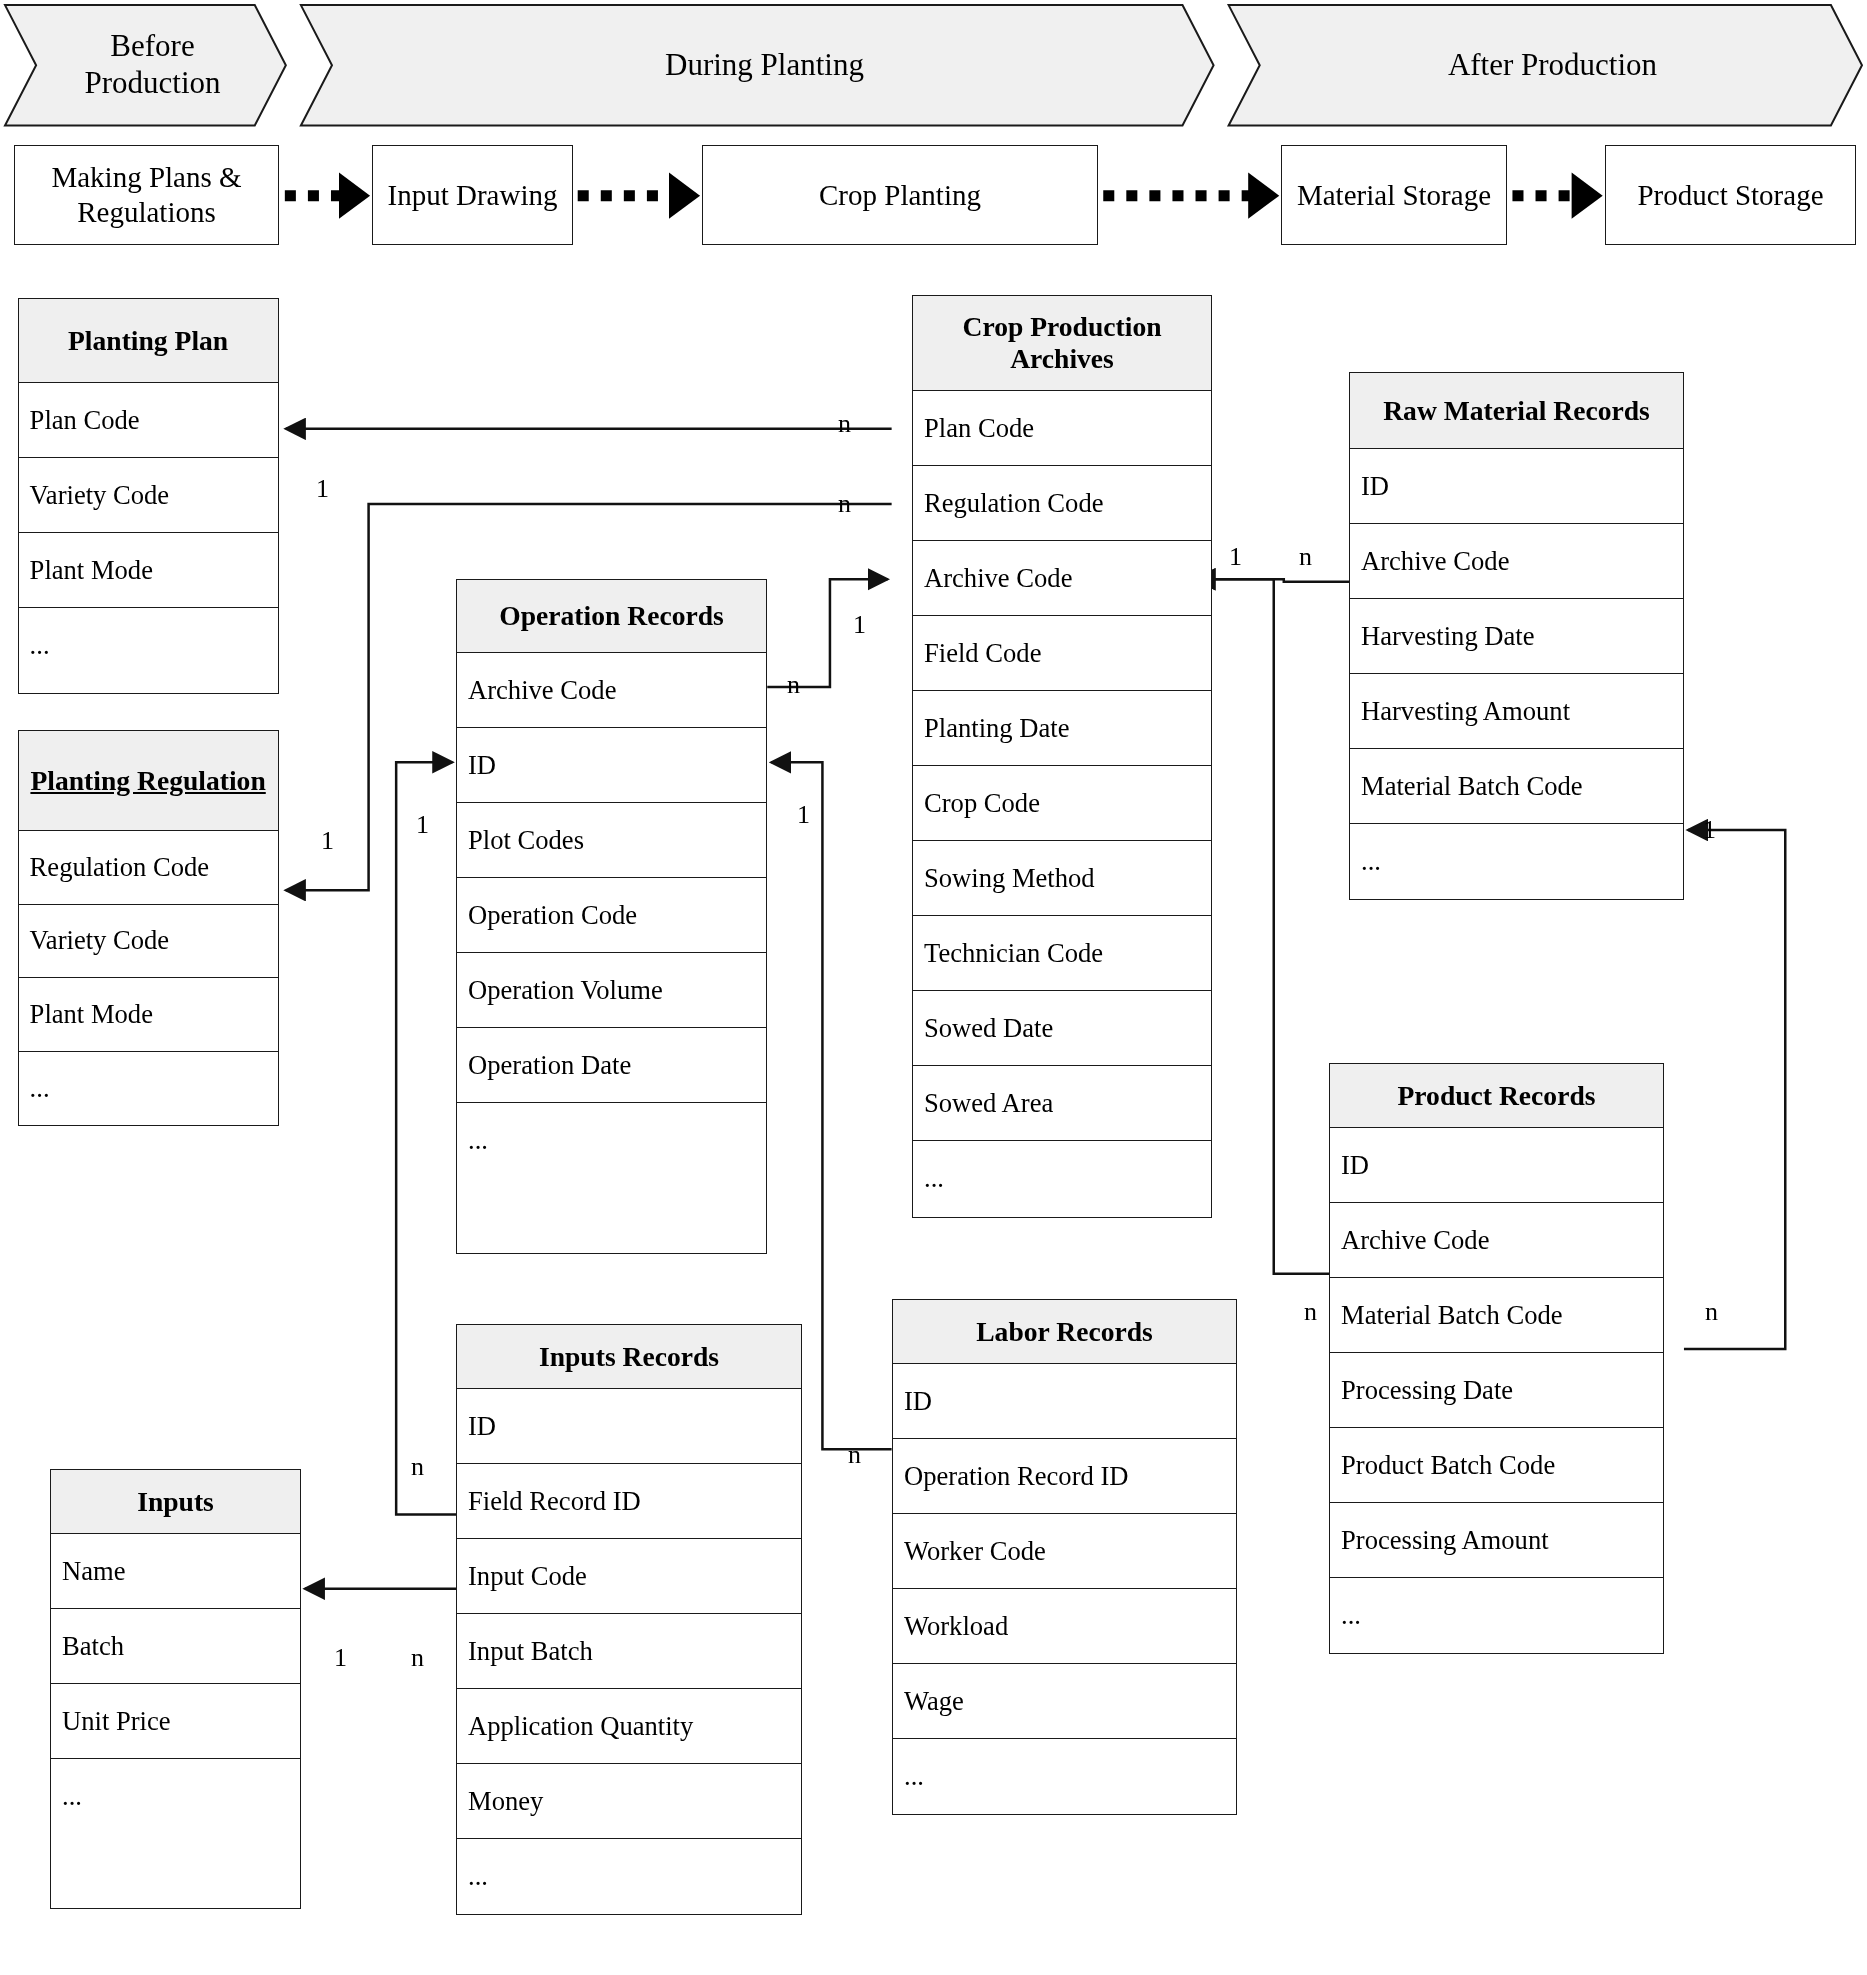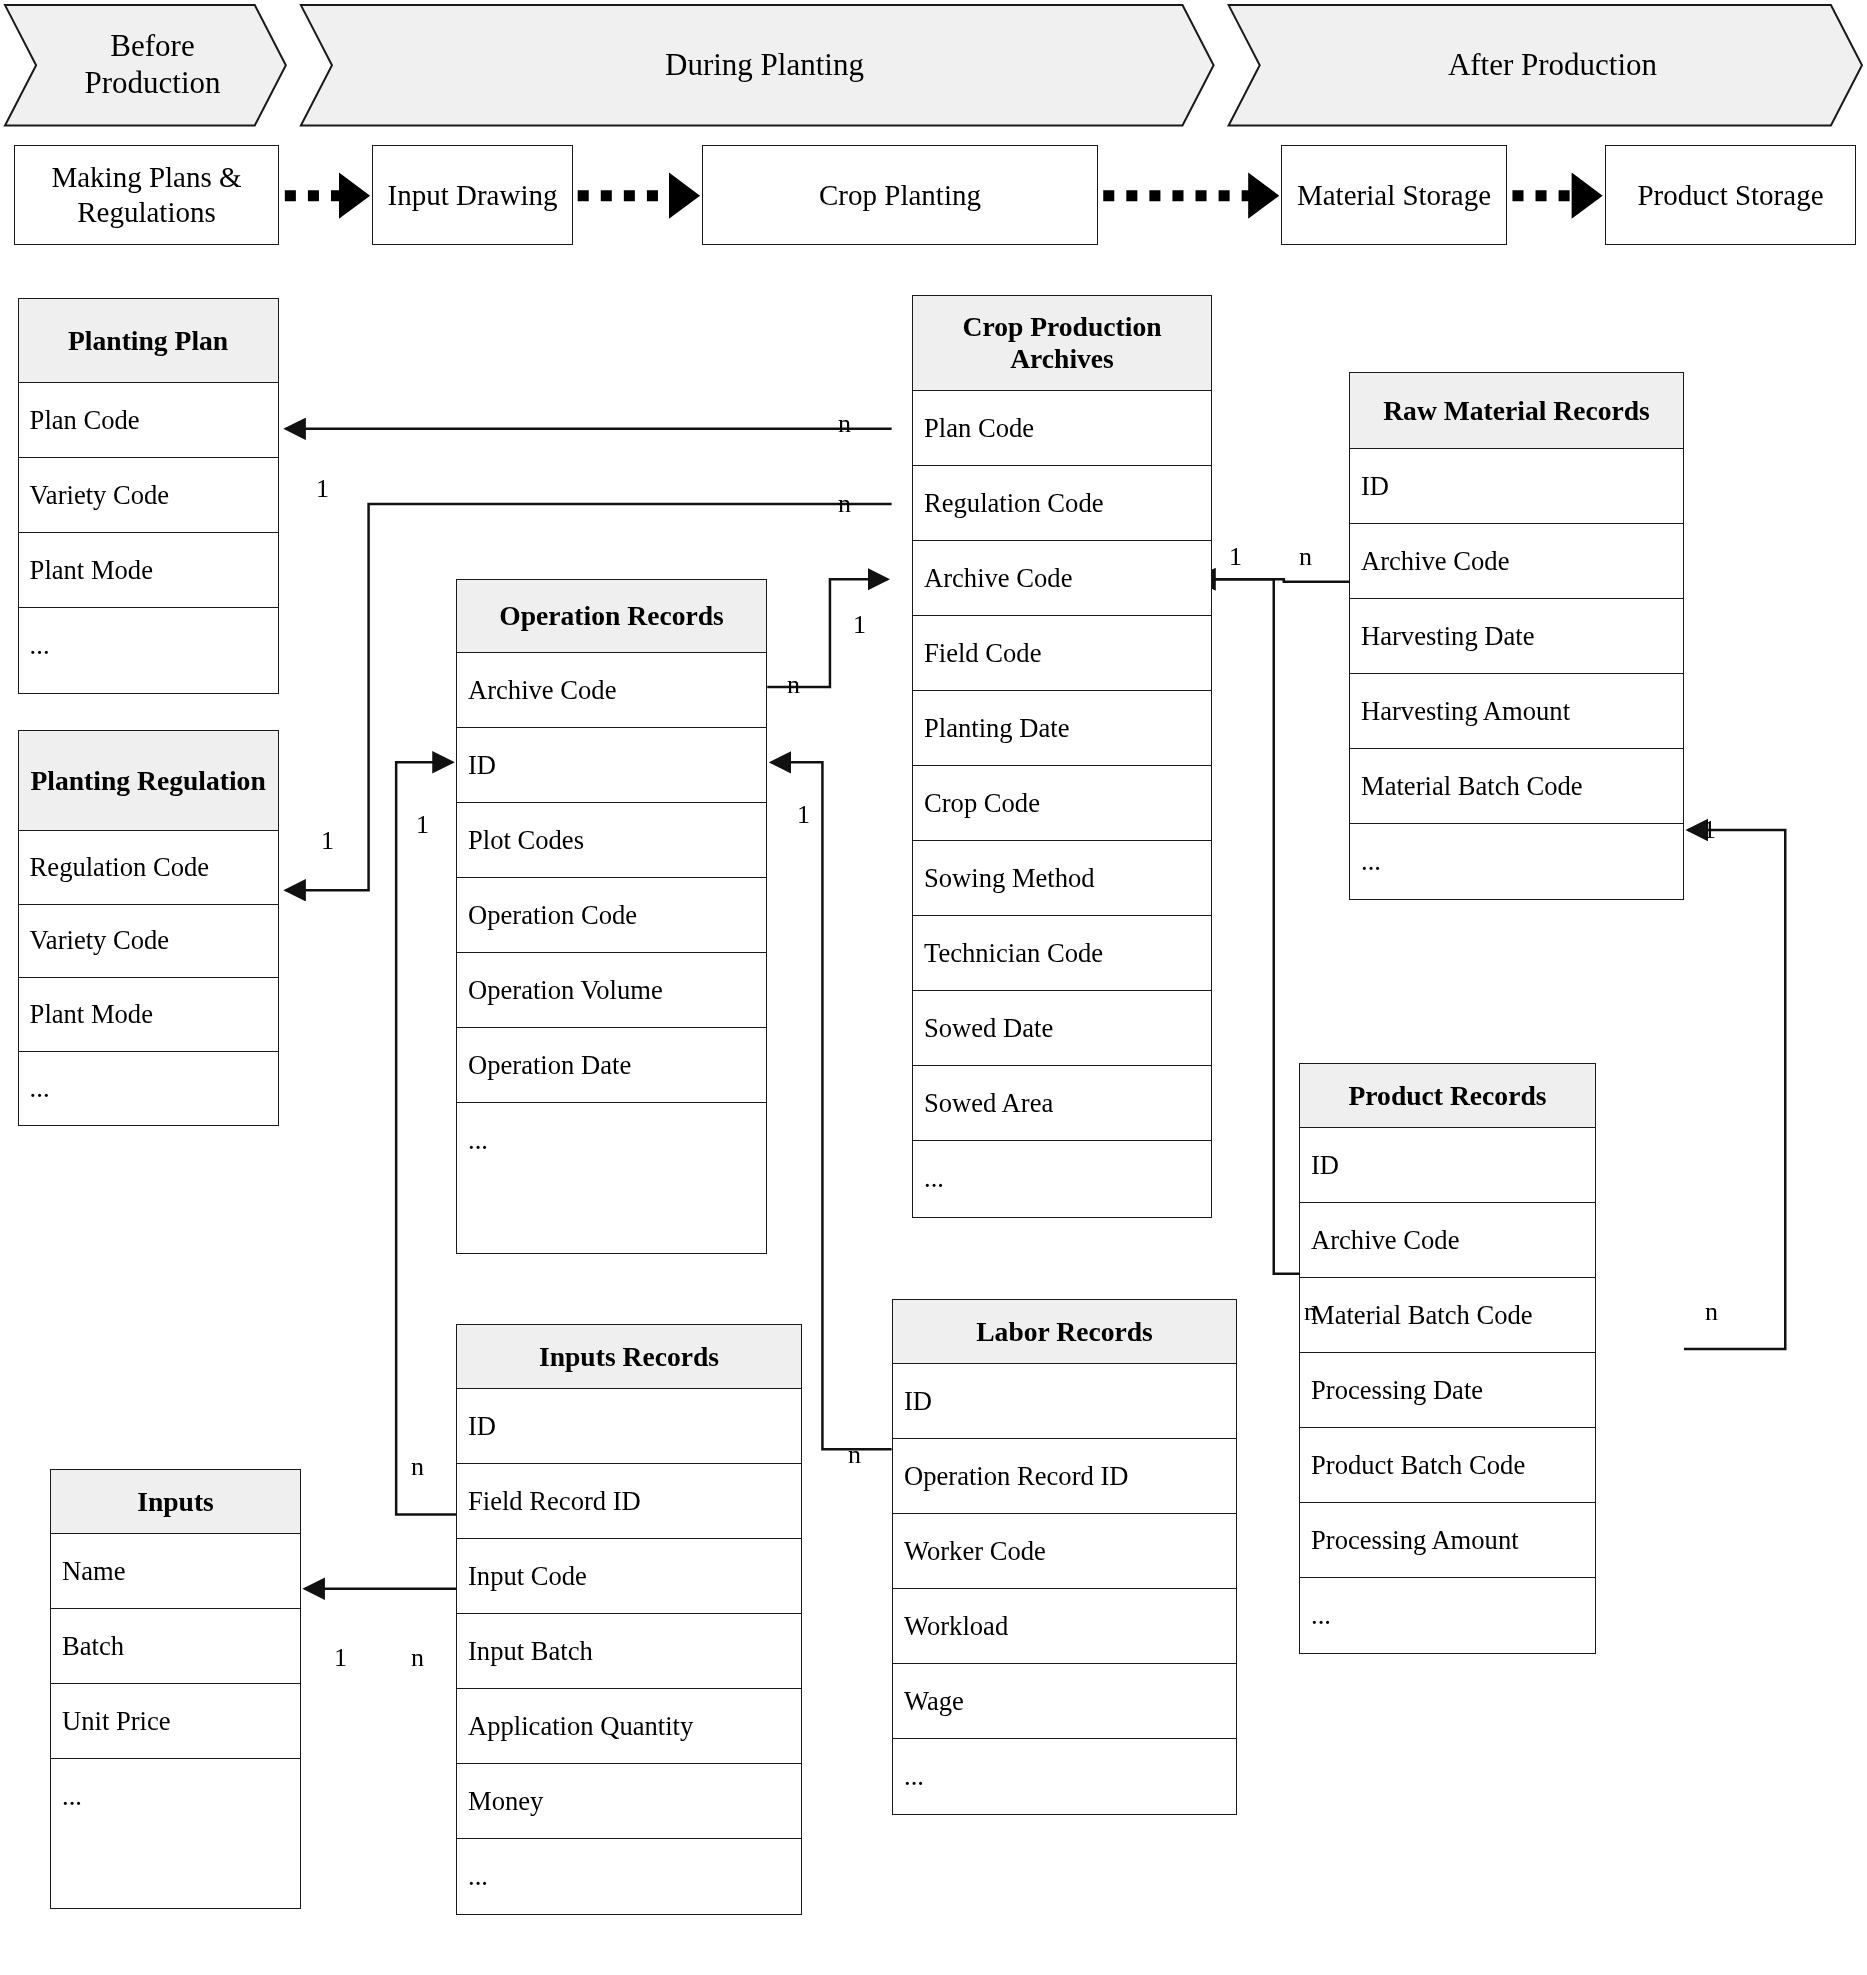--- a/index.html
+++ b/index.html
@@ -165,21 +165,21 @@
         <span class="proc-label">Product Storage</span>
       </div>
       <div class="entity" style="left: 17.6px; top: 298px; width: 261px; height: 396px;">
         <div class="entity-title" style="height: 84px;">Planting Plan</div>
         <div class="entity-attr" style="height: 75px;">Plan Code</div>
         <div class="entity-attr" style="height: 75px;">Variety Code</div>
         <div class="entity-attr" style="height: 75px;">Plant Mode</div>
         <div class="entity-attr" style="height: 75px;">...</div>
       </div>
       <div class="entity" style="left: 17.6px; top: 730px; width: 261px; height: 396px;">
-        <div class="entity-title" style="height: 102px;">Planting Regulation</div>
+        <div class="entity-title" style="height: 102px; text-decoration: underline;">Planting Regulation</div>
         <div class="entity-attr" style="height: 75px;">Regulation Code</div>
         <div class="entity-attr" style="height: 75px;">Variety Code</div>
         <div class="entity-attr" style="height: 75px;">Plant Mode</div>
         <div class="entity-attr" style="height: 75px;">...</div>
       </div>
       <div class="entity" style="left: 456px; top: 579px; width: 311px; height: 675px;">
         <div class="entity-title" style="height: 73px;">Operation Records</div>
         <div class="entity-attr" style="height: 75px;">Archive Code</div>
         <div class="entity-attr" style="height: 75px;">ID</div>
         <div class="entity-attr" style="height: 75px;">Plot Codes</div>
@@ -204,21 +204,21 @@
       </div>
       <div class="entity" style="left: 1349px; top: 372px; width: 335px; height: 528px;">
         <div class="entity-title" style="height: 76px;">Raw Material Records</div>
         <div class="entity-attr" style="height: 75px;">ID</div>
         <div class="entity-attr" style="height: 75px;">Archive Code</div>
         <div class="entity-attr" style="height: 75px;">Harvesting Date</div>
         <div class="entity-attr" style="height: 75px;">Harvesting Amount</div>
         <div class="entity-attr" style="height: 75px;">Material Batch Code</div>
         <div class="entity-attr" style="height: 75px;">...</div>
       </div>
-      <div class="entity" style="left: 1299px; top: 1063px; width: 297px; height: 591px;">
+      <div class="entity" style="left: 1329px; top: 1063px; width: 335px; height: 591px;">
         <div class="entity-title" style="height: 64px;">Product Records</div>
         <div class="entity-attr" style="height: 75px;">ID</div>
         <div class="entity-attr" style="height: 75px;">Archive Code</div>
         <div class="entity-attr" style="height: 75px;">Material Batch Code</div>
         <div class="entity-attr" style="height: 75px;">Processing Date</div>
         <div class="entity-attr" style="height: 75px;">Product Batch Code</div>
         <div class="entity-attr" style="height: 75px;">Processing Amount</div>
         <div class="entity-attr" style="height: 75px;">...</div>
       </div>
       <div class="entity" style="left: 892px; top: 1299px; width: 345px; height: 516px;">

